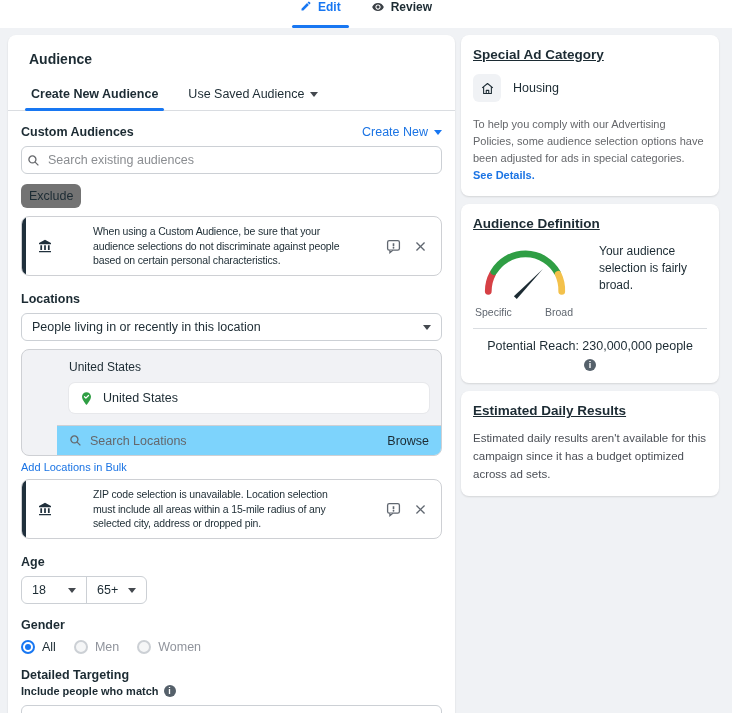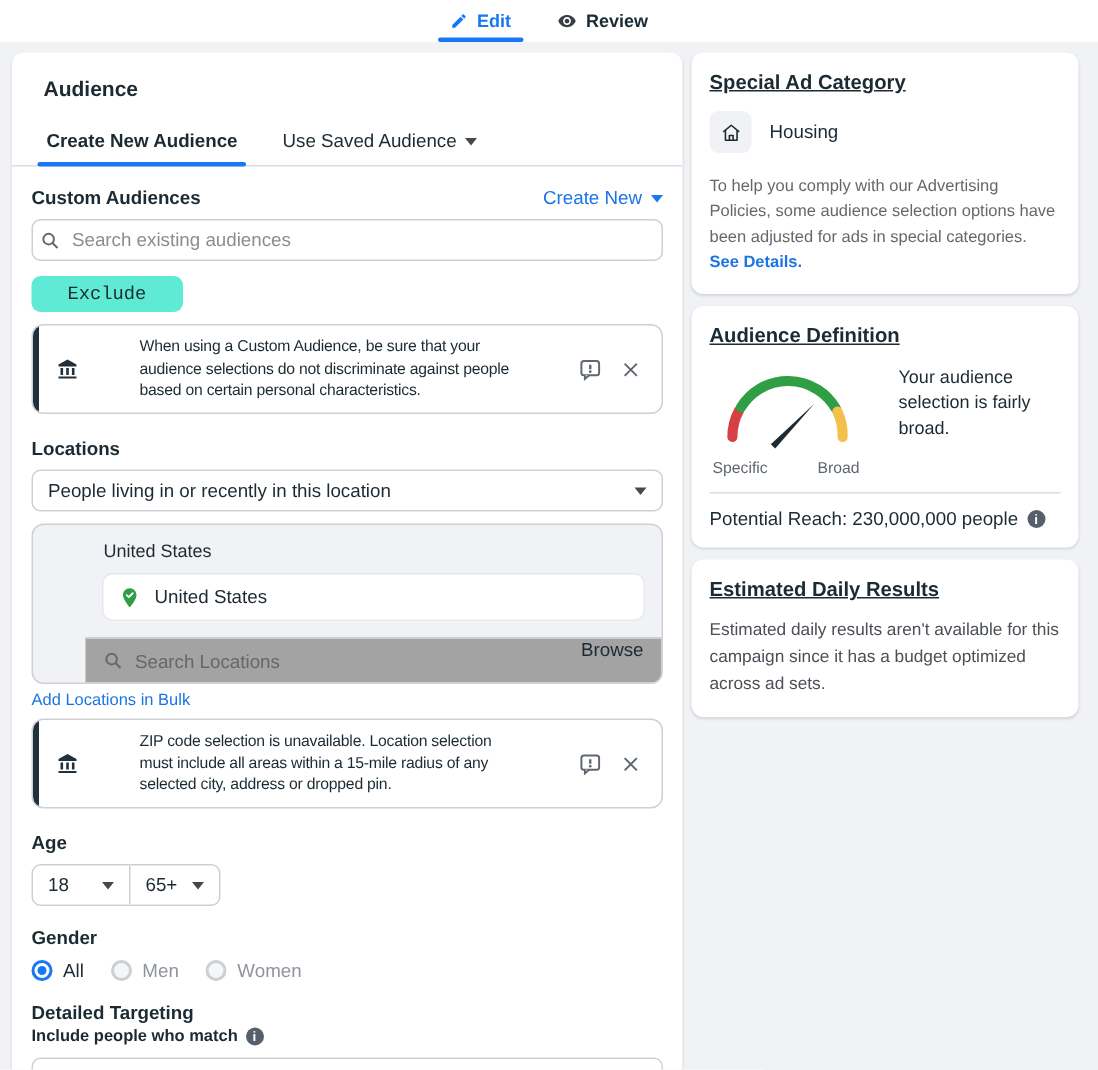--- a/index.html
+++ b/index.html
@@ -5,21 +5,21 @@
   * { box-sizing: border-box; margin: 0; padding: 0; }
   html,body { width:732px; height:713px; overflow:hidden; }
   body {
     font-family: "Liberation Sans", sans-serif;
     background:#f0f2f5;
     color:#1c2b33;
     font-size:12px;
   }
   
   .topbar { height:28px; background:#fff; display:flex; justify-content:center; align-items:stretch; gap:10px; }
-  .top-tab { display:flex; align-items:center; gap:6px; padding:0 10px; font-size:12px; font-weight:700; position:relative; cursor:pointer; }
+  .top-tab { display:flex; align-items:flex-start; gap:6px; padding:0 10px; font-size:12px; font-weight:700; position:relative; cursor:pointer; }
   .top-tab.active { color:var(--c-accent); }
   .top-tab.active::after { content:""; position:absolute; left:2px; right:2px; bottom:0; height:3px; border-radius:3px; background:var(--c-accent); }
   .top-tab.inactive { color:#1c2b33; }
   
   .content { display:flex; align-items:flex-start; padding:7px 8px; gap:6px; }
   .card { background:#fff; border-radius:8px; box-shadow:0 1px 2px rgba(0,0,0,.12); }
   .main-card { width:447px; padding:12px 13px; min-height:700px; }
   .right-col { width:258px; display:flex; flex-direction:column; gap:8px; }
   .right-card { padding:12px; }
   .card-title { font-size:14px; font-weight:700; }
@@ -29,40 +29,40 @@
   .aud-tab { font-size:12.5px; padding:2px 2px 9px; position:relative; color:#1c2b33; cursor:pointer; display:flex; align-items:center; gap:6px; }
   .aud-tab.active { font-weight:700; }
   .aud-tab.active::after { content:""; position:absolute; left:-4px; right:-4px; bottom:-1px; height:3px; border-radius:3px; background:var(--c-accent); }
   
   .sec-label { font-size:12.5px; font-weight:700; margin-bottom:7px; }
   .row-between { display:flex; justify-content:space-between; align-items:center; }
   .link { color:var(--c-link); cursor:pointer; }
   .input-box { display:flex; align-items:center; gap:8px; height:28px; border:1px solid #ccd0d5; border-radius:6px; padding:0 5px; background:#fff; }
   .input-box input { border:none; outline:none; flex:1; font-size:12.5px; font-family:inherit; color:#1c2b33; background:transparent; }
   .input-box input::placeholder { color:#8a8d91; }
-  .btn-gray { display:inline-block; background:#5eead4; border-radius:6px; font-size:12.5px; padding:5px 24px; color:#1c2b33; cursor:pointer;font-family:Liberation Mono, monospace; }
+  .btn-gray { display:inline-block; background:#737373; border-radius:6px; font-size:12.5px; padding:5px 8px; color:#1c2b33; cursor:pointer; }
   .caret { width:0; height:0; border-left:4px solid transparent; border-right:4px solid transparent; border-top:5px solid #44494f; display:inline-block; }
   .caret.blue { border-top-color:var(--c-accent); }
   
   .notice { position:relative; border:1px solid #ced0d4; border-radius:8px; overflow:hidden; display:flex; align-items:center; gap:12px; padding:7px 10px 7px 0; background:#fff; }
   .notice::before { content:""; position:absolute; left:0; top:0; bottom:0; width:4px; background:#20303c; border-radius:4px 0 0 4px; }
   .notice .n-icon { margin-left:15px; flex:none; display:flex; }
   .notice .n-text { flex:1; font-size:10.5px; letter-spacing:-0.15px; line-height:1.4; color:#1c2b33; }
   .notice .n-actions { display:flex; gap:13px; align-items:center; margin-right:4px; color:#606770; }
   
   .select-like { display:flex; align-items:center; justify-content:space-between; height:28px; border:1px solid #ccd0d5; border-radius:6px; padding:0 10px; font-size:12.5px; cursor:pointer; background:#fff; }
   .age-group { display:inline-flex; border:1px solid #ccd0d5; border-radius:6px; overflow:hidden; background:#fff; }
   .age-select { display:flex; align-items:center; justify-content:space-between; gap:10px; padding:0 10px; height:26px; font-size:12.5px; cursor:pointer; min-width:64px; }
   .age-select + .age-select { border-left:1px solid #ccd0d5; min-width:56px; }
   
   .loc-box { border:1px solid #ced0d4; border-radius:8px; overflow:hidden; background:#f1f2f5;padding-left:35px; }
   .loc-inner { padding:10px 12px 12px; }
   .loc-country-label { font-size:12px; margin-bottom:9px; }
   .loc-selected { background:#fff; border-radius:6px; height:30px; display:flex; align-items:center; gap:9px; padding:0 10px; font-size:12.5px; box-shadow:0 0 0 1px rgba(0,0,0,.04); }
-  .loc-search { background:#a3a3a3; border-top:1px solid #ced0d4; height:30px; display:flex; gap:8px; padding:0 12px; }
+  .loc-search { background:#7dd3fc; border-top:1px solid #ced0d4; height:30px; display:flex; align-items:center; gap:8px; padding:0 12px; }
   .loc-search input { border:none; outline:none; flex:1; font-size:12.5px; font-family:inherit; background:transparent; color:#1c2b33; }
   .loc-search input::placeholder { color:#65676b; }
   .browse { font-size:12.5px; color:#1c2b33; cursor:pointer; }
   .bulk-link { font-size:11px; margin:5px 0 6px; display:inline-block; }
   
   .radio-row { display:flex; align-items:flex-start; gap:18px; margin-bottom:14px; }
   .radio-opt { display:flex; align-items:center; gap:7px; cursor:pointer; font-size:12.5px; }
   .radio { width:14px; height:14px; border-radius:50%; border:2px solid #ccd0d5; background:#f5f6f7; position:relative; flex:none; }
   .radio.checked { border-color:var(--c-accent); background:#fff; }
   .radio.checked::after { content:""; position:absolute; left:2px; top:2px; width:6px; height:6px; border-radius:50%; background:var(--c-accent); }
@@ -77,21 +77,21 @@
   .cat-row { display:flex; align-items:center; gap:12px; margin-bottom:14px; }
   .cat-icon-box { width:28px; height:28px; border-radius:6px; background:#f0f2f5; display:flex; align-items:center; justify-content:center; }
   .cat-label { font-size:12.5px; }
   .right-para { font-size:11px; line-height:1.55; color:#65676b; }
   
   .aud-def-body { display:flex; align-items:flex-start; margin-bottom:4px; }
   .gauge-wrap { width:104px; }
   .gauge-labels { display:flex; justify-content:space-between; font-size:10.5px; color:#606770; padding:2px 4px 0 2px; }
   .aud-def-msg { font-size:12px; line-height:1.4; margin-left:22px; width:100px; }
   .aud-def-divider { border-top:1px solid #dadde1; margin:10px 0; }
-  .reach-row { display:flex; align-items:center; gap:6px; font-size:12.5px; } .mb8{margin-bottom:8px;} .mb10{margin-bottom:10px;}
+  .reach-row { display:flex; align-items:center; gap:6px; font-size:12.5px;flex-direction:column; } .mb8{margin-bottom:8px;} .mb10{margin-bottom:10px;}
   .mb14{margin-bottom:14px;} .mb16{margin-bottom:16px;gap:40px;}
   .icon { display:inline-flex; align-items:center; justify-content:center; }
 </style>
 </head>
 <body>
 
 <div class="topbar">
   <div class="top-tab active">
     <span class="icon">
       <svg width="12" height="12" viewBox="0 0 24 24" fill="#1877f2">

